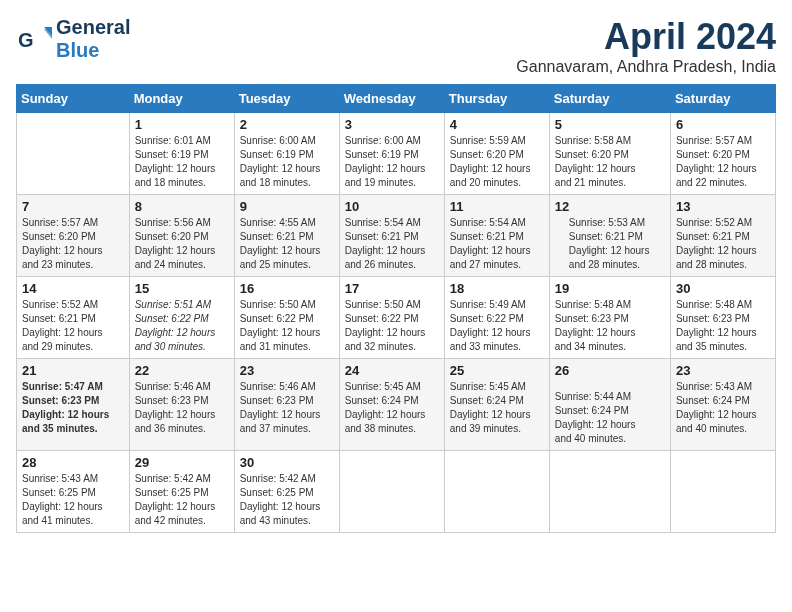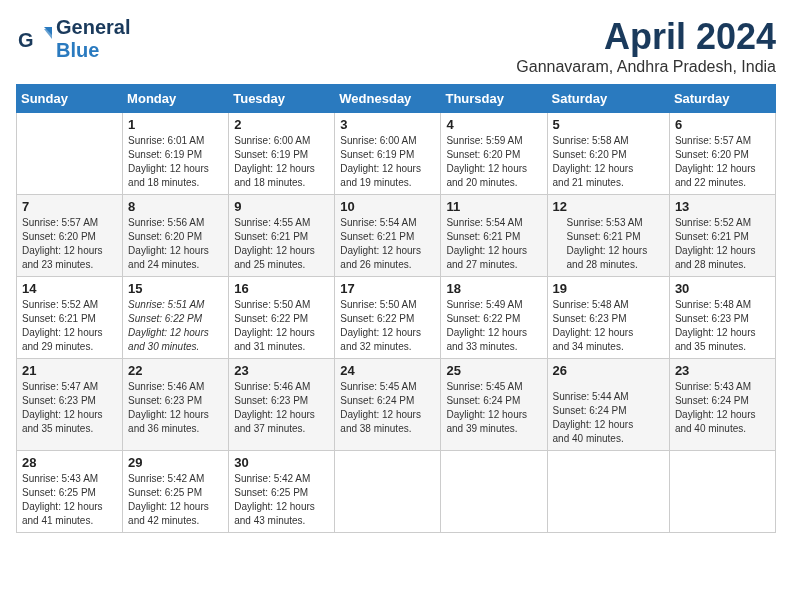--- a/index.html
+++ b/index.html
@@ -254,21 +254,21 @@
           <span class="day-num">30</span>
           <div class="day-info" style="white-space: pre-line;">Sunrise: 5:48 AM
 Sunset: 6:23 PM
 Daylight: 12 hours
 and 35 minutes.</div>
         </td>
       </tr>
       <tr>
         <td>
           <span class="day-num">21</span>
-          <div class="day-info" style="white-space: pre-line;">Sunrise: 5:47 AM
+          <div class="day-info" style="white-space: pre-line; font-weight: bold;">Sunrise: 5:47 AM
 Sunset: 6:23 PM
 Daylight: 12 hours
 and 35 minutes.</div>
         </td>
         <td>
           <span class="day-num">22</span>
           <div class="day-info" style="white-space: pre-line;">Sunrise: 5:46 AM
 Sunset: 6:23 PM
 Daylight: 12 hours
 and 36 minutes.</div>

